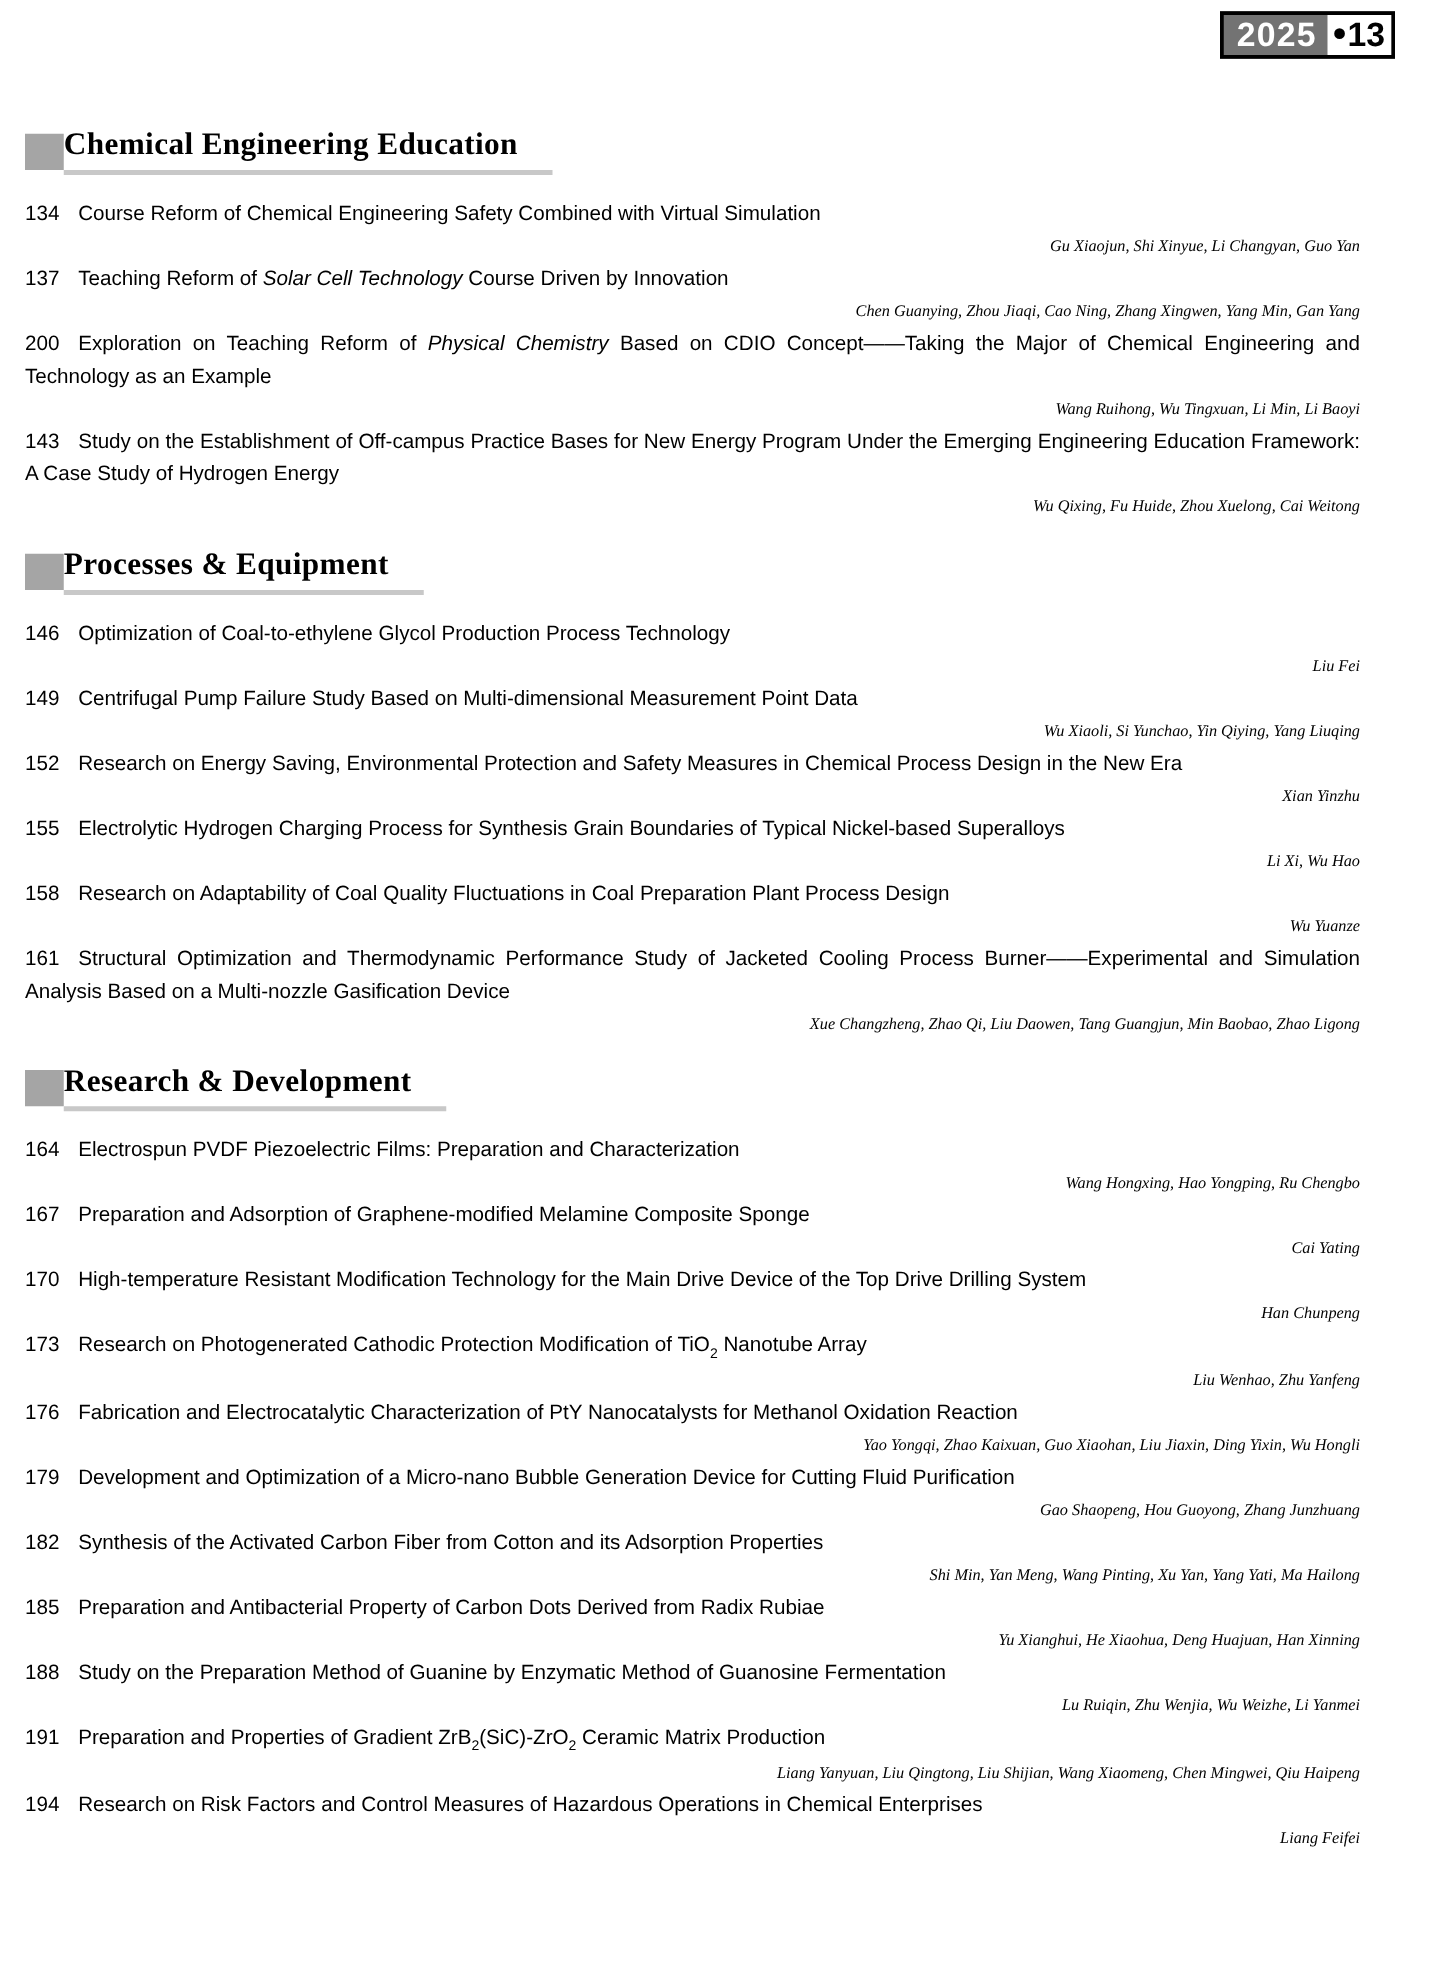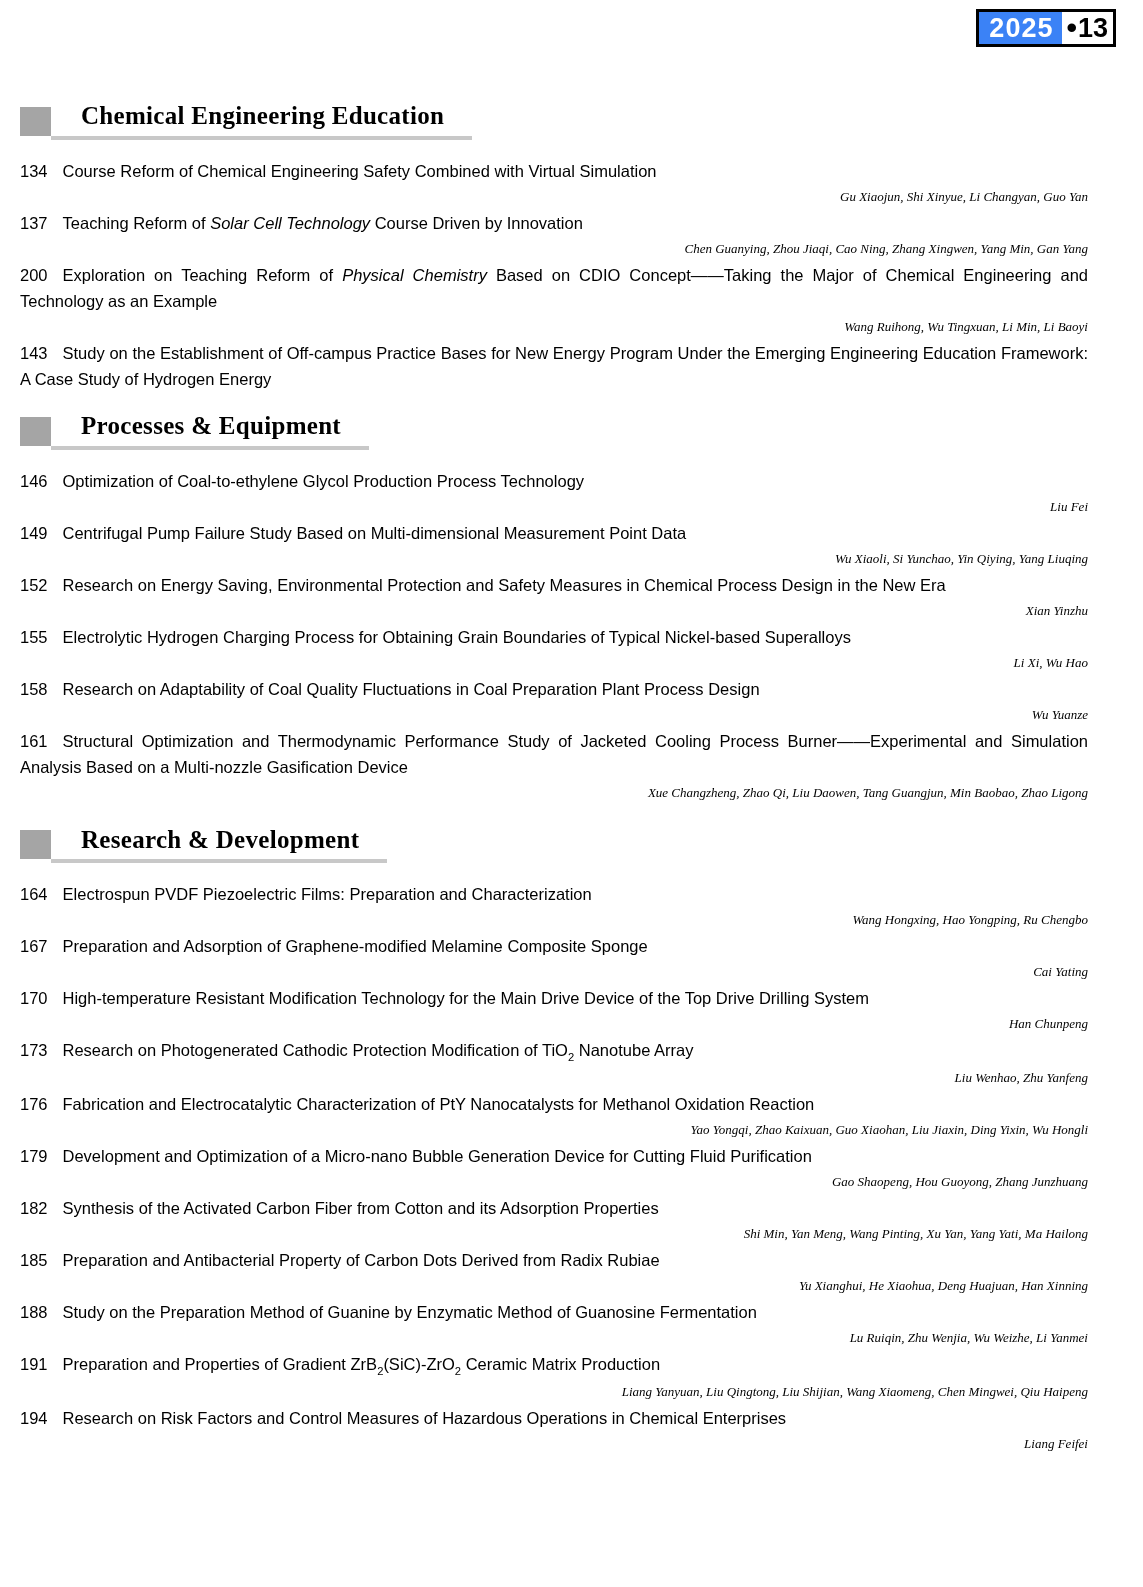--- a/index.html
+++ b/index.html
@@ -8,40 +8,40 @@
     position: relative;
     font-family: "Liberation Sans", sans-serif;
     color: #000;
     overflow: hidden;
   }
 
   
   .badge {
     position: absolute; top: 9px; right: 27px;
     display: flex; align-items: center;
-    background: #3b82f6; border: 3px solid #000;
+    background: #737373; border: 3px solid #000;
     height: 32px;
   }
   .badge-year {
     color: #fff; font-weight: bold; font-size: 27px; line-height: 32px;
     padding: 0 9px 0 10px; letter-spacing: 1px;
   }
   .badge-issue {
     background: #fff; color: #000; font-weight: bold; font-size: 27px;
     line-height: 32px; padding: 0 5px 0 4px; display: flex; align-items: center;
   }
   .badge-issue .dot { font-size: 30px; line-height: 32px; margin-right: 1px; }
 
   
   .toc { padding: 82px 55px 0 20px; }
 
   
   .section-header { display: flex; align-items: flex-end; margin: 20px 0 18px; }
   .sq { flex: none; width: 31px; height: 29px; background: #a5a5a5; margin-bottom: 4px; }
-  .head-line { border-bottom: 4px solid #c8c8c8; padding: 0 28px 5px 30px; }
+  .head-line { border-bottom: 4px solid #c8c8c8; padding: 0 28px 5px 0; }
   .section-title {
     margin: 0; font-family: "Liberation Serif", serif; font-weight: bold;
     font-size: 25px; line-height: 1.15; letter-spacing: 0.3px; white-space: nowrap;
   }
 
   
   .entries { font-size: 16.5px; line-height: 26px; }
   .entry-title { margin: 0; text-align: justify; }
   .pg { margin-right: 15px; }
   .it { font-style: italic; }
@@ -83,20 +83,21 @@
     <p class="entry-authors">Chen Guanying, Zhou Jiaqi, Cao Ning, Zhang Xingwen, Yang Min, Gan Yang</p>
   </div>
 
   <div class="entry">
     <p class="entry-title"><span class="pg">200</span><span class="ttl"><span>Exploration on Teaching Reform of </span><span class="it">Physical Chemistry</span><span> Based on CDIO Concept——Taking the Major of Chemical Engineering and Technology as an Example</span></span></p>
     <p class="entry-authors">Wang Ruihong, Wu Tingxuan, Li Min, Li Baoyi</p>
   </div>
 
   <div class="entry">
     <p class="entry-title"><span class="pg">143</span><span class="ttl"><span>Study on the Establishment of Off-campus Practice Bases for New Energy Program Under the Emerging Engineering Education Framework: A Case Study of Hydrogen Energy</span></span></p>
+    <p class="entry-authors">Wu Qixing, Fu Huide, Zhou Xuelong, Cai Weitong</p>
   </div>
 </div>
   </section>
 
   <section class="section">
     <div class="section-header">
       <span class="sq" style="background: rgb(165, 165, 165);"></span>
       <span class="head-line">
         <h2 class="section-title">Processes &amp; Equipment</h2>
       </span>
@@ -111,21 +112,21 @@
     <p class="entry-title"><span class="pg">149</span><span class="ttl"><span>Centrifugal Pump Failure Study Based on Multi-dimensional Measurement Point Data</span></span></p>
     <p class="entry-authors">Wu Xiaoli, Si Yunchao, Yin Qiying, Yang Liuqing</p>
   </div>
 
   <div class="entry">
     <p class="entry-title"><span class="pg">152</span><span class="ttl"><span>Research on Energy Saving, Environmental Protection and Safety Measures in Chemical Process Design in the New Era</span></span></p>
     <p class="entry-authors">Xian Yinzhu</p>
   </div>
 
   <div class="entry">
-    <p class="entry-title"><span class="pg">155</span><span class="ttl"><span>Electrolytic Hydrogen Charging Process for Obtaining Grain Boundaries of Typical Nickel-based Superalloys</span></span></p>
+    <p class="entry-title"><span class="pg">155</span><span class="ttl"><span>Electrolytic Hydrogen Charging Process for Synthesis Grain Boundaries of Typical Nickel-based Superalloys</span></span></p>
     <p class="entry-authors">Li Xi, Wu Hao</p>
   </div>
 
   <div class="entry">
     <p class="entry-title"><span class="pg">158</span><span class="ttl"><span>Research on Adaptability of Coal Quality Fluctuations in Coal Preparation Plant Process Design</span></span></p>
     <p class="entry-authors">Wu Yuanze</p>
   </div>
 
   <div class="entry">
     <p class="entry-title"><span class="pg">161</span><span class="ttl"><span>Structural Optimization and Thermodynamic Performance Study of Jacketed Cooling Process Burner——Experimental and Simulation Analysis Based on a Multi-nozzle Gasification Device</span></span></p>

